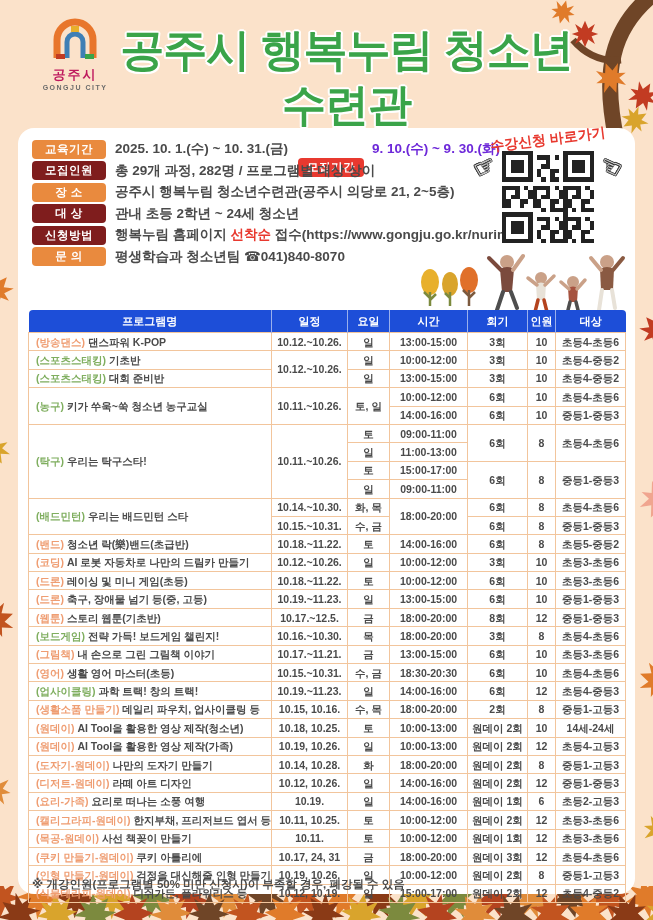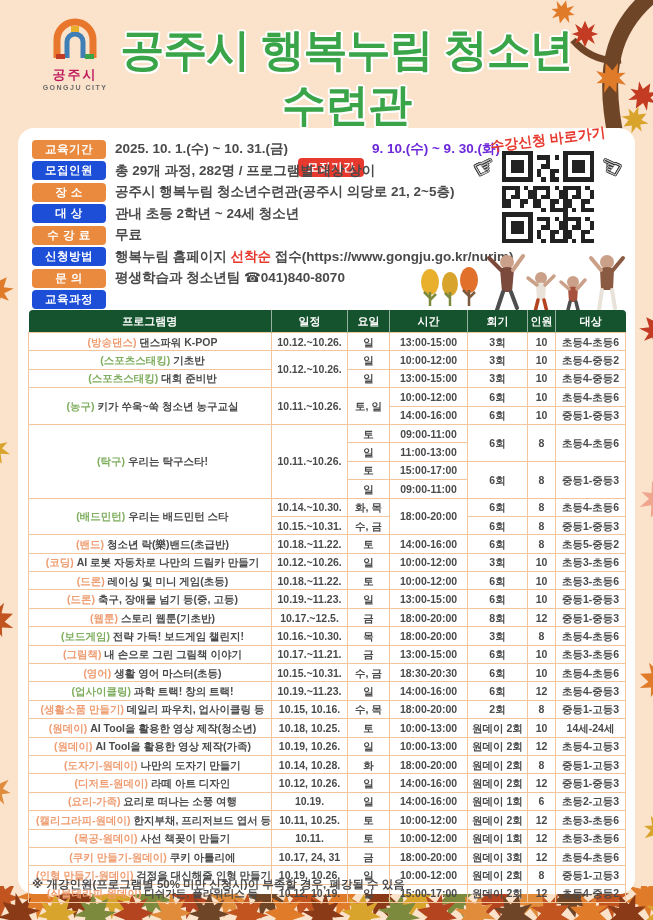--- a/index.html
+++ b/index.html
@@ -25,52 +25,52 @@
   
   .panel{position:absolute;left:18px;top:128px;width:617px;height:766px;background:#fff;border-radius:16px;}
   
   .info{position:absolute;left:14px;top:11px;width:455px;}
   .info-row{display:flex;align-items:center;height:20.5px;margin-bottom:1px;white-space:nowrap;}
   .badge{
     flex:0 0 74px;height:19px;border-radius:4px;display:inline-flex;align-items:center;justify-content:center;
     color:#fff;font-size:11.5px;font-weight:800;letter-spacing:.5px;
   }
   .badge.orange{background:#e98a3e;}
-  .badge.green{background:#1d4ed8;}
+  .badge.green{background:#7f1d1d;}
   .badge.redb{background:#e8392f;flex-basis:66px;margin-left:10px;margin-top:36px;}
   .info-text{margin-left:9px;font-size:13.5px;font-weight:700;color:#4a4a4a;}
   .info-text .red{color:#e8392f;font-family:Liberation Serif, serif;}
   .red-range{margin-left:8px;font-size:13.5px;font-weight:800;color:#6d28d9;}
   
   .qr-box{position:absolute;right:8px;top:2px;width:158px;text-align:center;}
   .qr-label{display:inline-block;color:#e8392f;font-weight:800;font-size:14px;transform:rotate(-7deg);margin-bottom:2px;}
   .qr-wrap{position:relative;width:92px;height:92px;margin:0 auto;}
   .hand{position:absolute;font-size:24px;color:#fff;font-weight:700;
     text-shadow:1px 0 #333,-1px 0 #333,0 1px #333,0 -1px #333,1px 1px #333,-1px -1px #333,1px -1px #333,-1px 1px #333;}
   .hand.left{left:-28px;top:2px;transform:rotate(-25deg);}
   .hand.right{right:-28px;top:2px;transform:rotate(25deg);}
   .family{position:absolute;right:4px;top:118px;}
   .trees{position:absolute;left:398px;top:138px;}
   
   table.programs{
     position:absolute;left:10px;top:182px;width:597px;
     border-collapse:collapse;table-layout:fixed;font-size:10.5px;
   }
   table.programs th{
-    background:#14532d;color:#fff;font-weight:800;font-size:11px;height:20px;
+    background:#1d4ed8;color:#fff;font-weight:800;font-size:11px;height:20px;
     border-left:1px solid rgba(255,255,255,.55);
   }
   table.programs th:first-child{border-left:none;border-top-left-radius:4px;}
   table.programs th:last-child{border-top-right-radius:4px;}
   table.programs td{
     border:1px solid #f2c59c;text-align:center;vertical-align:middle;
     padding:2px 2px;height:13.4px;font-weight:700;color:#4a4a4a;line-height:1.15;
     overflow:hidden;white-space:nowrap;
   }
-  table.programs td.col-name{text-align:center;padding-left:7px;}
+  table.programs td.col-name{text-align:left;padding-left:7px;}
   .pref.pg{color:#7fae5f;}
   .pref.po{color:#ef9d72;}
   
   .footnote{position:absolute;left:14px;top:749px;font-size:11.5px;font-weight:700;color:#4a4a4a;}
   
   .deco{position:absolute;pointer-events:none;}
   .deco.branch{right:0;top:0;}
   .deco.left-edge{left:-8px;top:270px;}
   .deco.right-edge{right:-8px;top:300px;}
   .deco.bottom-band{left:0;bottom:0;}
@@ -183,33 +183,26 @@
         </div>
         <div class="info-row">
           <span class="badge orange">장  소</span>
           <span class="info-text">공주시 행복누림 청소년수련관(공주시 의당로 21, 2~5층)</span>
         </div>
         <div class="info-row">
           <span class="badge green">대  상</span>
           <span class="info-text">관내 초등 2학년 ~ 24세 청소년</span>
         </div>
         <div class="info-row">
-          <span class="badge orange">수 강 료</span>
-          <span class="info-text">무료</span>
-        </div>
-        <div class="info-row">
           <span class="badge green">신청방법</span>
           <span class="info-text">행복누림 홈페이지 <span class="red">선착순</span> 접수(https://www.gongju.go.kr/nurim)</span>
         </div>
         <div class="info-row">
           <span class="badge orange">문  의</span>
           <span class="info-text">평생학습과 청소년팀 ☎041)840-8070</span>
-        </div>
-        <div class="info-row">
-          <span class="badge green">교육과정</span>
         </div>
       </div>
 
     <div class="qr-box">
       <div class="qr-label">수강신청 바로가기</div>
       <div class="qr-wrap">
         <span class="hand left">☞</span>
         <svg width="92" height="92" viewBox="0 0 21 21" shape-rendering="crispEdges">
           <rect width="21" height="21" fill="#fff"></rect>
           <g fill="#222" id="qr-modules">

